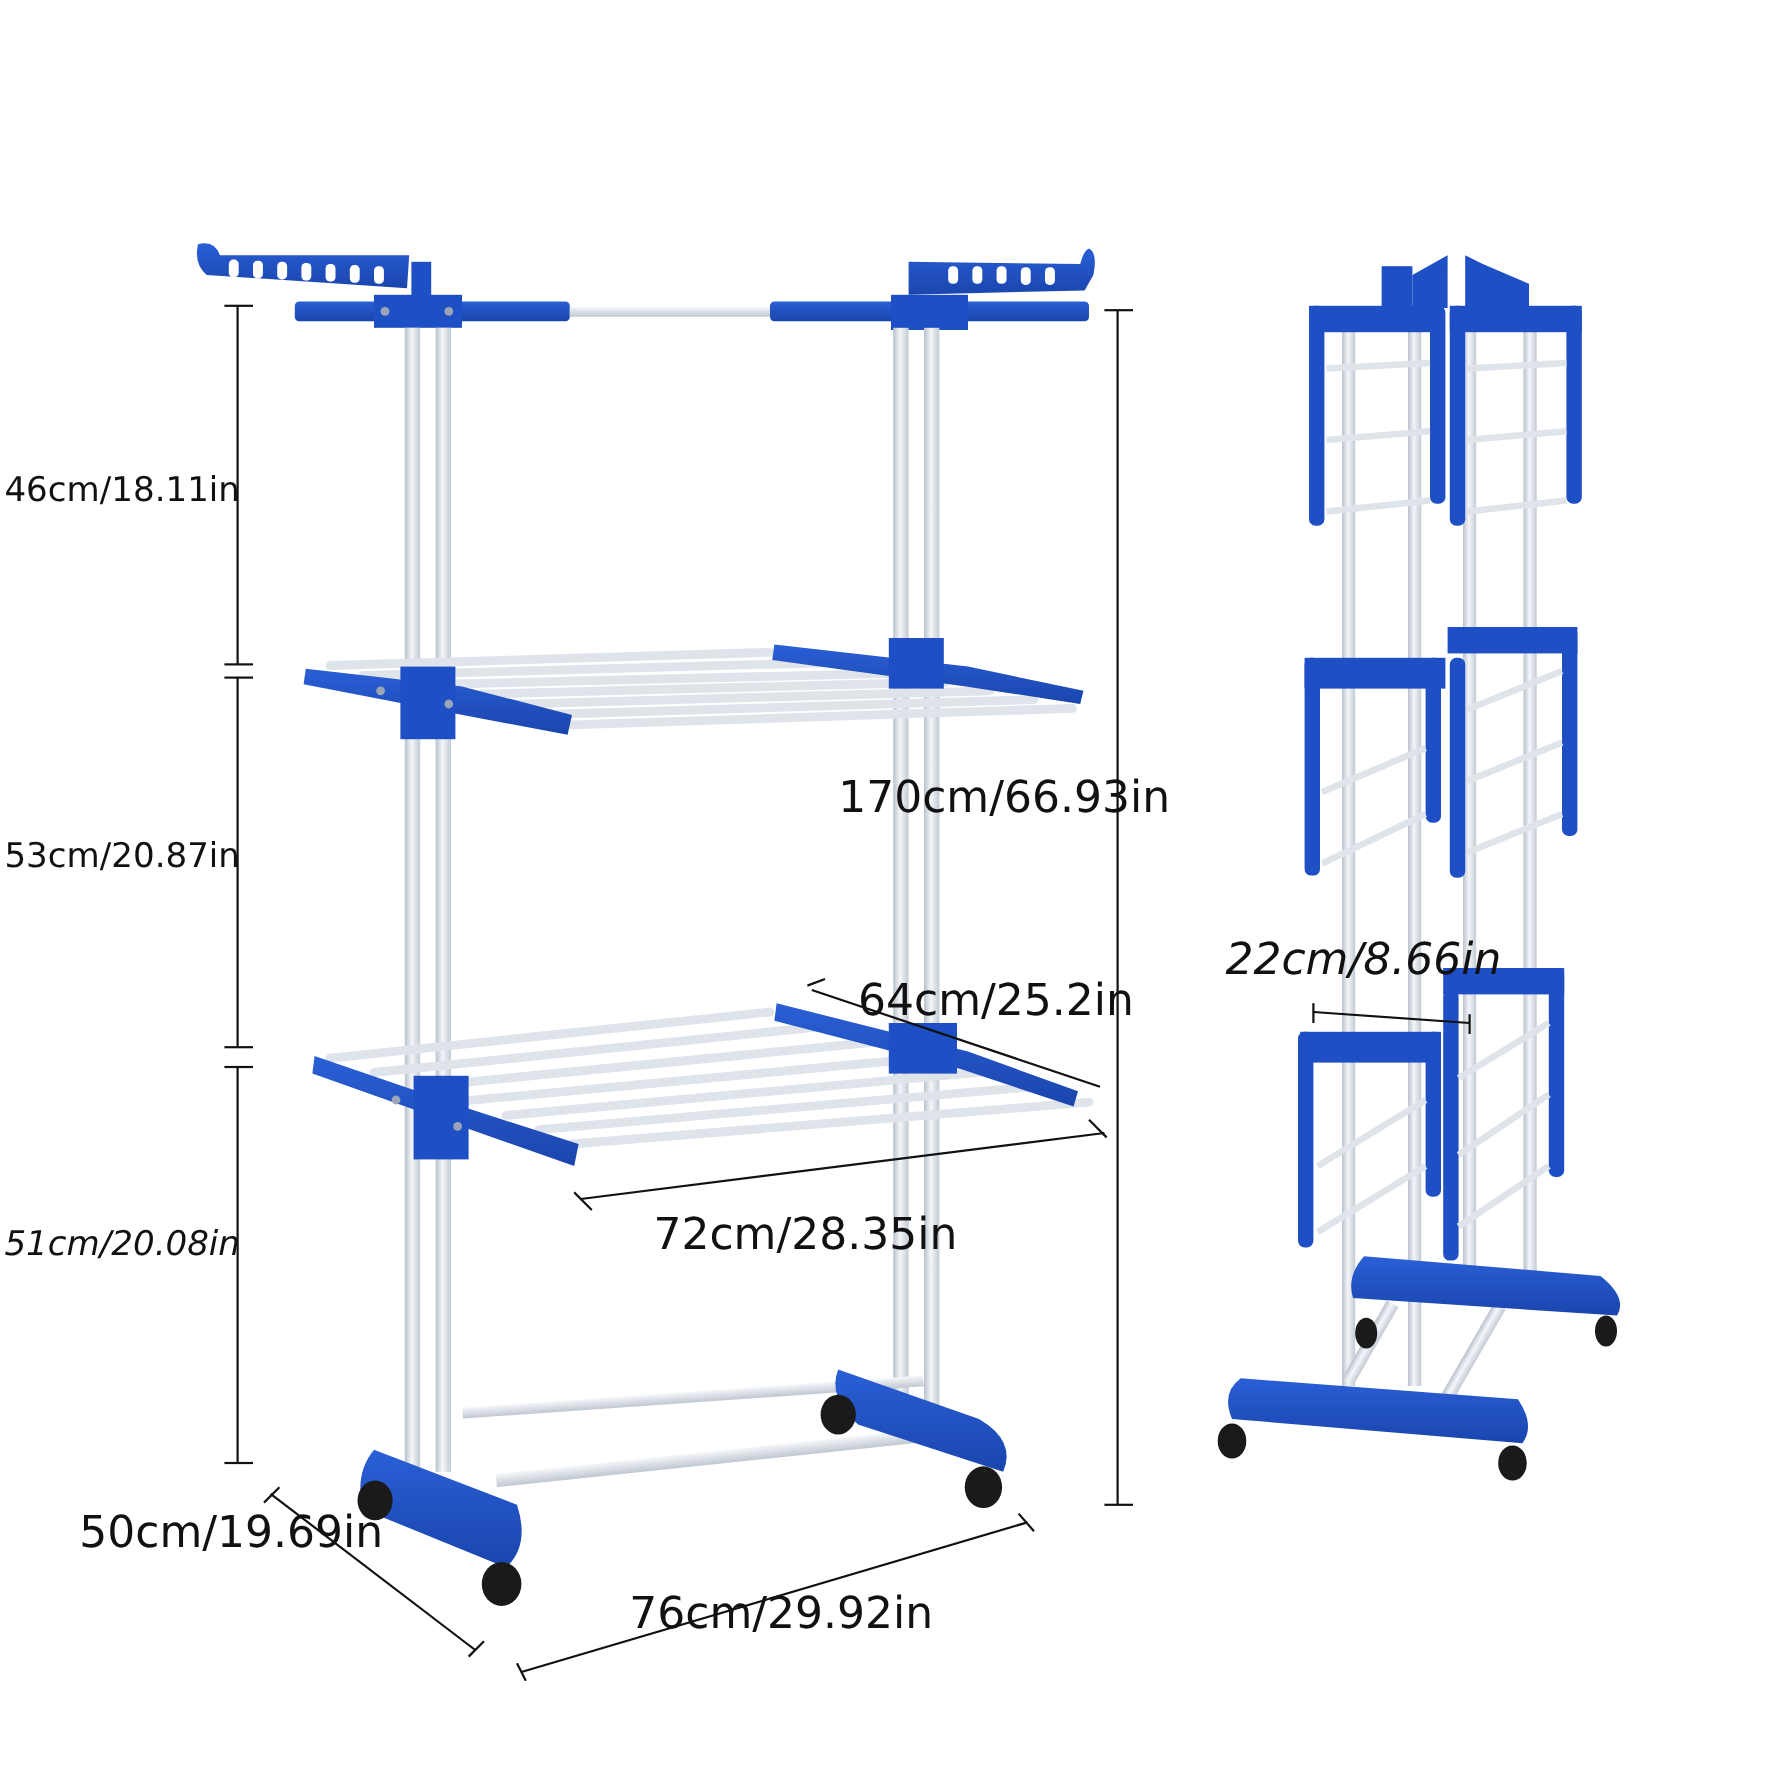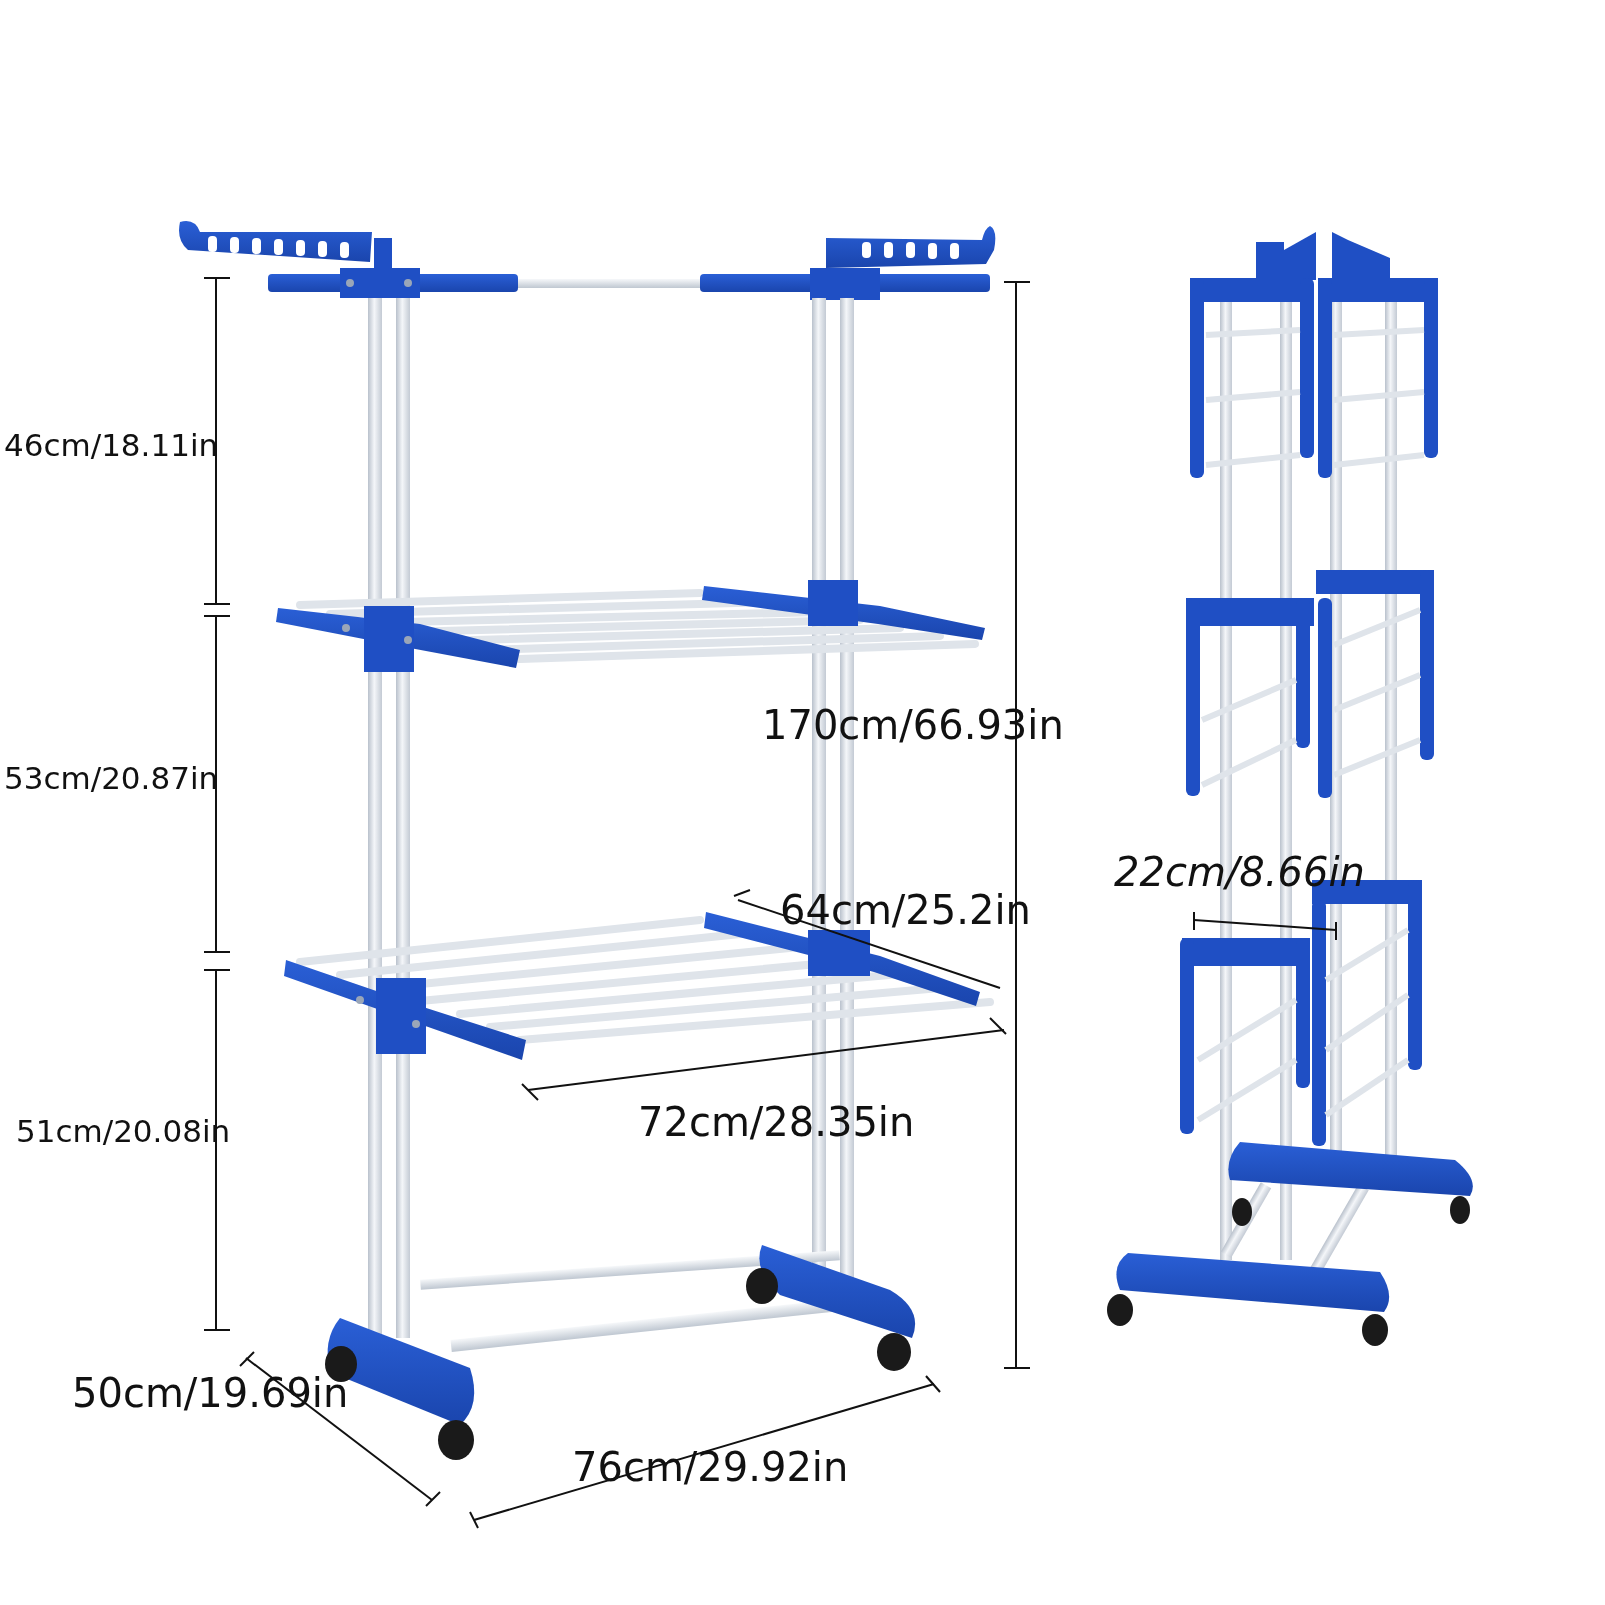--- a/index.html
+++ b/index.html
@@ -224,20 +224,20 @@
     <line x1="926" y1="1376" x2="940" y2="1392"></line>
 
     <line x1="1194" y1="920" x2="1336" y2="930"></line>
     <line x1="1194" y1="912" x2="1194" y2="930"></line>
     <line x1="1336" y1="922" x2="1336" y2="940"></line>
   </g>
 </svg>
 
   <div class="dim-label lbl-sm" style="left:4px; top:430px;">46cm/18.11in</div>
   <div class="dim-label lbl-sm" style="left:4px; top:763px;">53cm/20.87in</div>
-  <div class="dim-label lbl-sm" style="left:16px; top:1116px;">51cm/20.08in</div>
+  <div class="dim-label lbl-sm" style="left:4px; top:1116px;font-style:italic;">51cm/20.08in</div>
   <div class="dim-label lbl-lg" style="left:762px; top:705px;">170cm/66.93in</div>
   <div class="dim-label lbl-lg" style="left:780px; top:890px;">64cm/25.2in</div>
-  <div class="dim-label lbl-lg" style="left:594px; top:1102px;margin-left:44px;">72cm/28.35in</div>
+  <div class="dim-label lbl-lg" style="left:594px; top:1102px;">72cm/28.35in</div>
   <div class="dim-label lbl-lg" style="left:72px; top:1373px;">50cm/19.69in</div>
   <div class="dim-label lbl-lg" style="left:572px; top:1447px;">76cm/29.92in</div>
   <div class="dim-label lbl-lg" style="left:1114px; top:852px;font-style:italic;">22cm/8.66in</div>
 </div>
 
 </body></html>

